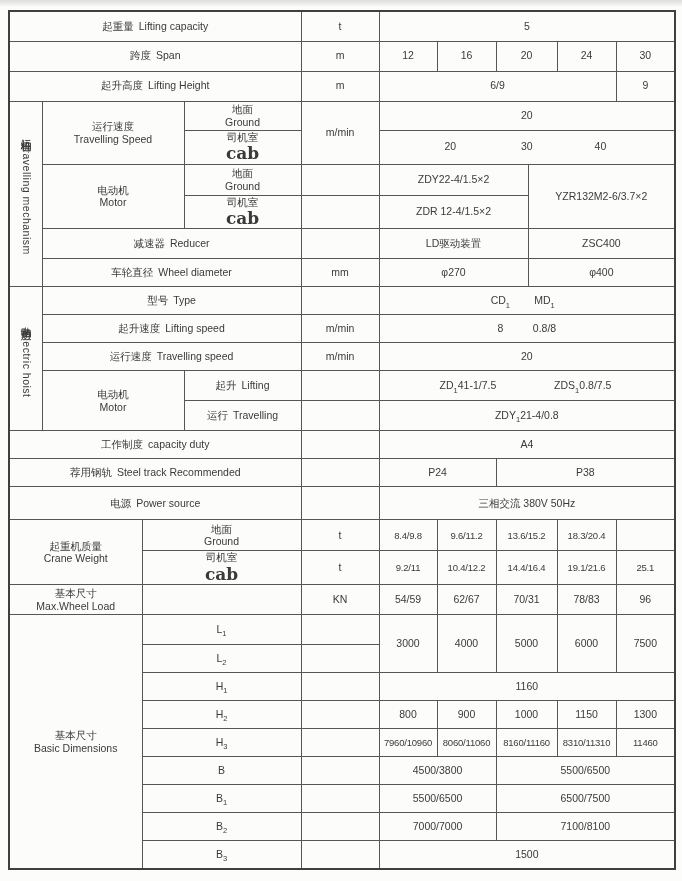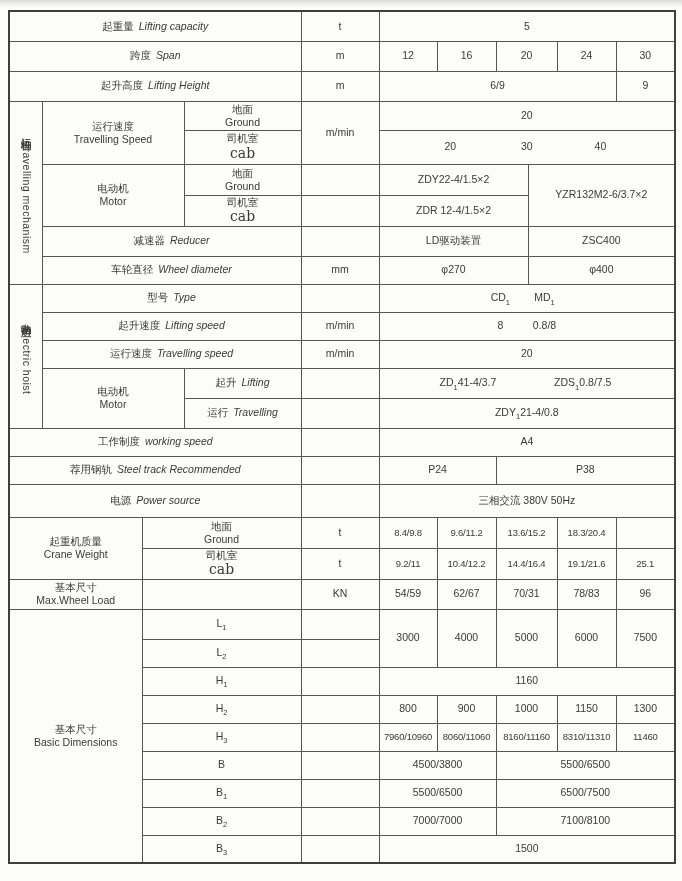--- a/index.html
+++ b/index.html
@@ -16,23 +16,23 @@
   table.spec{
     position:absolute;left:8px;top:10px;width:666px;
     border-collapse:collapse;table-layout:fixed;
     border:2px solid #3f3f3f;
   }
   td{
     border:1px solid #565656;
     text-align:center;vertical-align:middle;
     font-size:10.5px;line-height:1.25;padding:0 1px;overflow:hidden;
   }
-  .lb1 .en{margin-left:5px;font-style:italic;}
+  .lb1 .en{margin-left:5px;}
   .lb2 div{line-height:1.2;}
-  .cab{font-family:"DejaVu Serif","Liberation Serif",serif;font-size:14px;line-height:1.05;}
+  .cab{font-family:"DejaVu Serif","Liberation Serif",serif;font-size:17px;line-height:1.05;font-weight:bold;}
   .unit{font-size:10.5px;}
   .vert{padding:0;}
   .vert .vwrap{
     writing-mode:vertical-rl;text-orientation:mixed;
     margin:0 auto;font-size:10.5px;letter-spacing:1px;line-height:1.1;
     display:inline-block;
   }
   .vert .ven{margin-top:9px;letter-spacing:0.5px;}
   td.pos{position:relative;}
   td.pos > span{
@@ -178,33 +178,33 @@
 </tr>
 
 <tr style="height:30px">
   <td colspan="2" rowspan="2" class="lb2">
     <div>电动机</div>
     <div>Motor</div>
   </td>
   <td class="lb1"><span class="zh">起升</span><span class="en">Lifting</span></td>
   <td class="unit"></td>
   <td colspan="6" class="pos">
-    <span style="left:30%" class="nw"><span>ZD</span><sub>1</sub><span>41-4/3.7</span></span>
+    <span style="left:30%" class="nw"><span>ZD</span><sub>1</sub><span>41-1/7.5</span></span>
     <span style="left:69%" class="nw"><span>ZDS</span><sub>1</sub><span>0.8/7.5</span></span>
   </td>
 </tr>
 
 <tr style="height:30px">
   <td class="lb1"><span class="zh">运行</span><span class="en">Travelling</span></td>
   <td class="unit"></td>
   <td colspan="6"><span class="nw"><span>ZDY</span><sub>1</sub><span>21-4/0.8</span></span></td>
 </tr>
 
 <tr style="height:28px">
-  <td colspan="4" class="lb1"><span class="zh">工作制度</span><span class="en">working speed</span></td>
+  <td colspan="4" class="lb1"><span class="zh">工作制度</span><span class="en">capacity duty</span></td>
   <td class="unit"></td>
   <td colspan="6">A4</td>
 </tr>
 
 <tr style="height:28px">
   <td colspan="4" class="lb1"><span class="zh">荐用钢轨</span><span class="en">Steel track Recommended</span></td>
   <td class="unit"></td>
   <td colspan="2">P24</td>
   <td colspan="4">P38</td>
 </tr>

